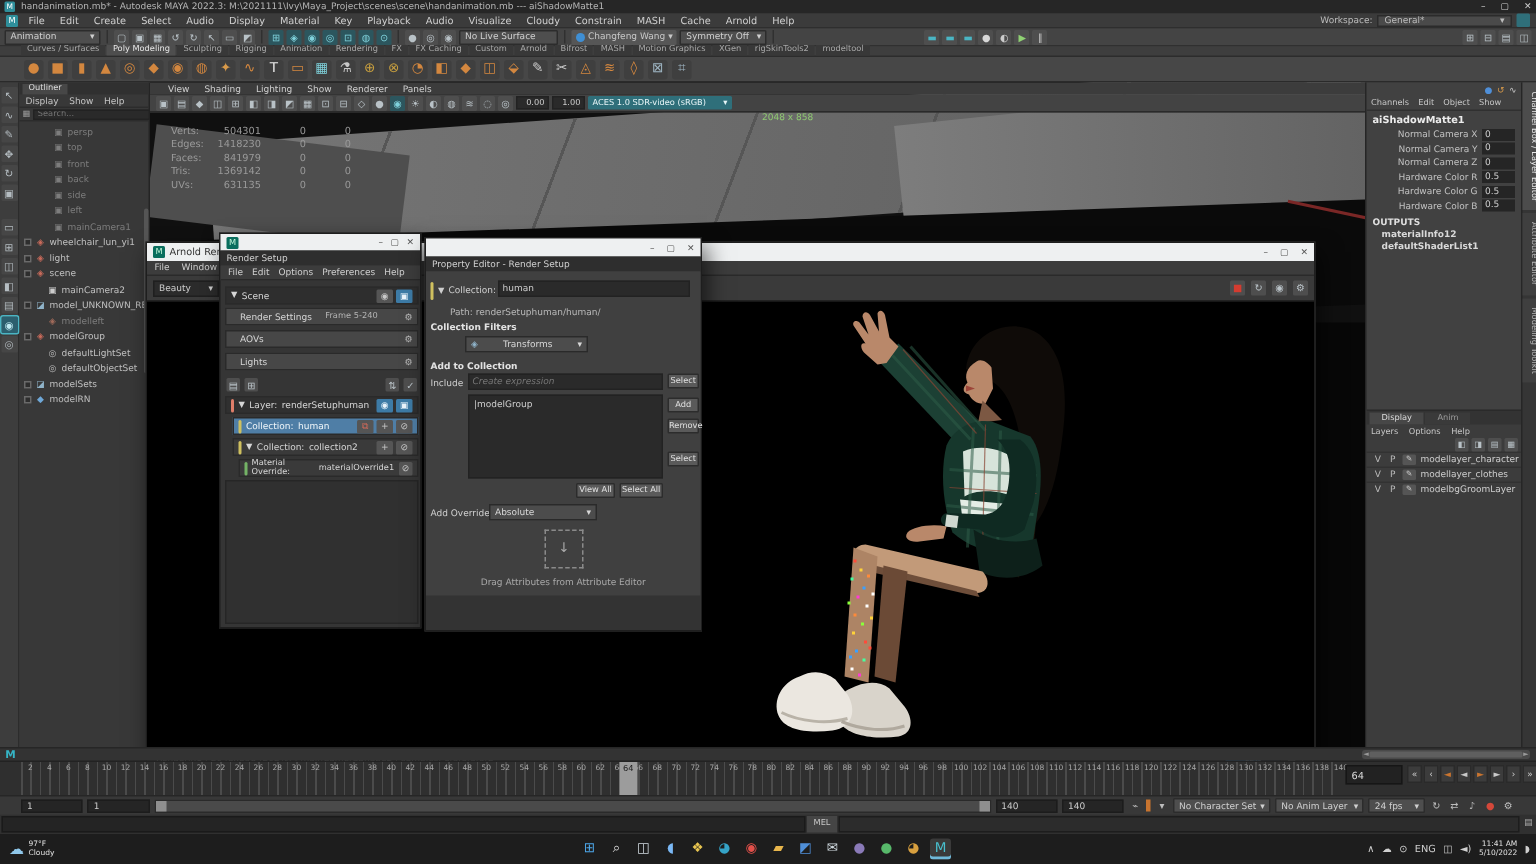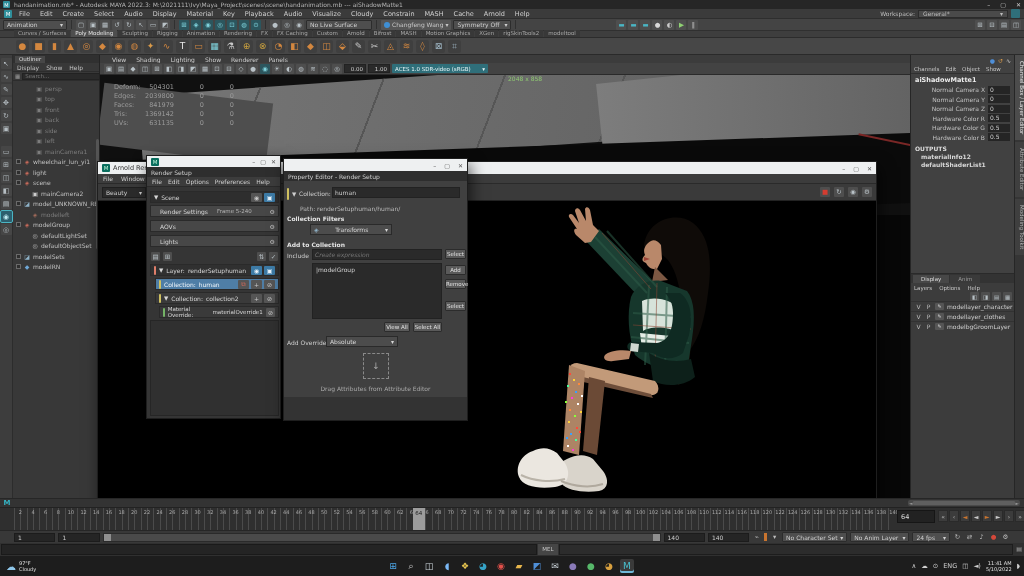--- a/index.html
+++ b/index.html
@@ -694,29 +694,29 @@
     <span class="field">1.00</span>
     <span class="cspace">
       <span>ACES 1.0 SDR-video (sRGB)</span>
       <span>▾</span>
     </span>
   </div>
   <div id="resgauge">2048 x 858</div>
   <div id="hud" class="abs">
 
       <div class="hrow">
-        <span class="hl">Deform:</span>
+        <span class="hl">Verts:</span>
         <span class="hv">504301</span>
         <span class="h0">0</span>
         <span class="h0">0</span>
       </div>
 
       <div class="hrow">
         <span class="hl">Edges:</span>
-        <span class="hv">2039800</span>
+        <span class="hv">1418230</span>
         <span class="h0">0</span>
         <span class="h0">0</span>
       </div>
 
       <div class="hrow">
         <span class="hl">Faces:</span>
         <span class="hv">841979</span>
         <span class="h0">0</span>
         <span class="h0">0</span>
       </div>

